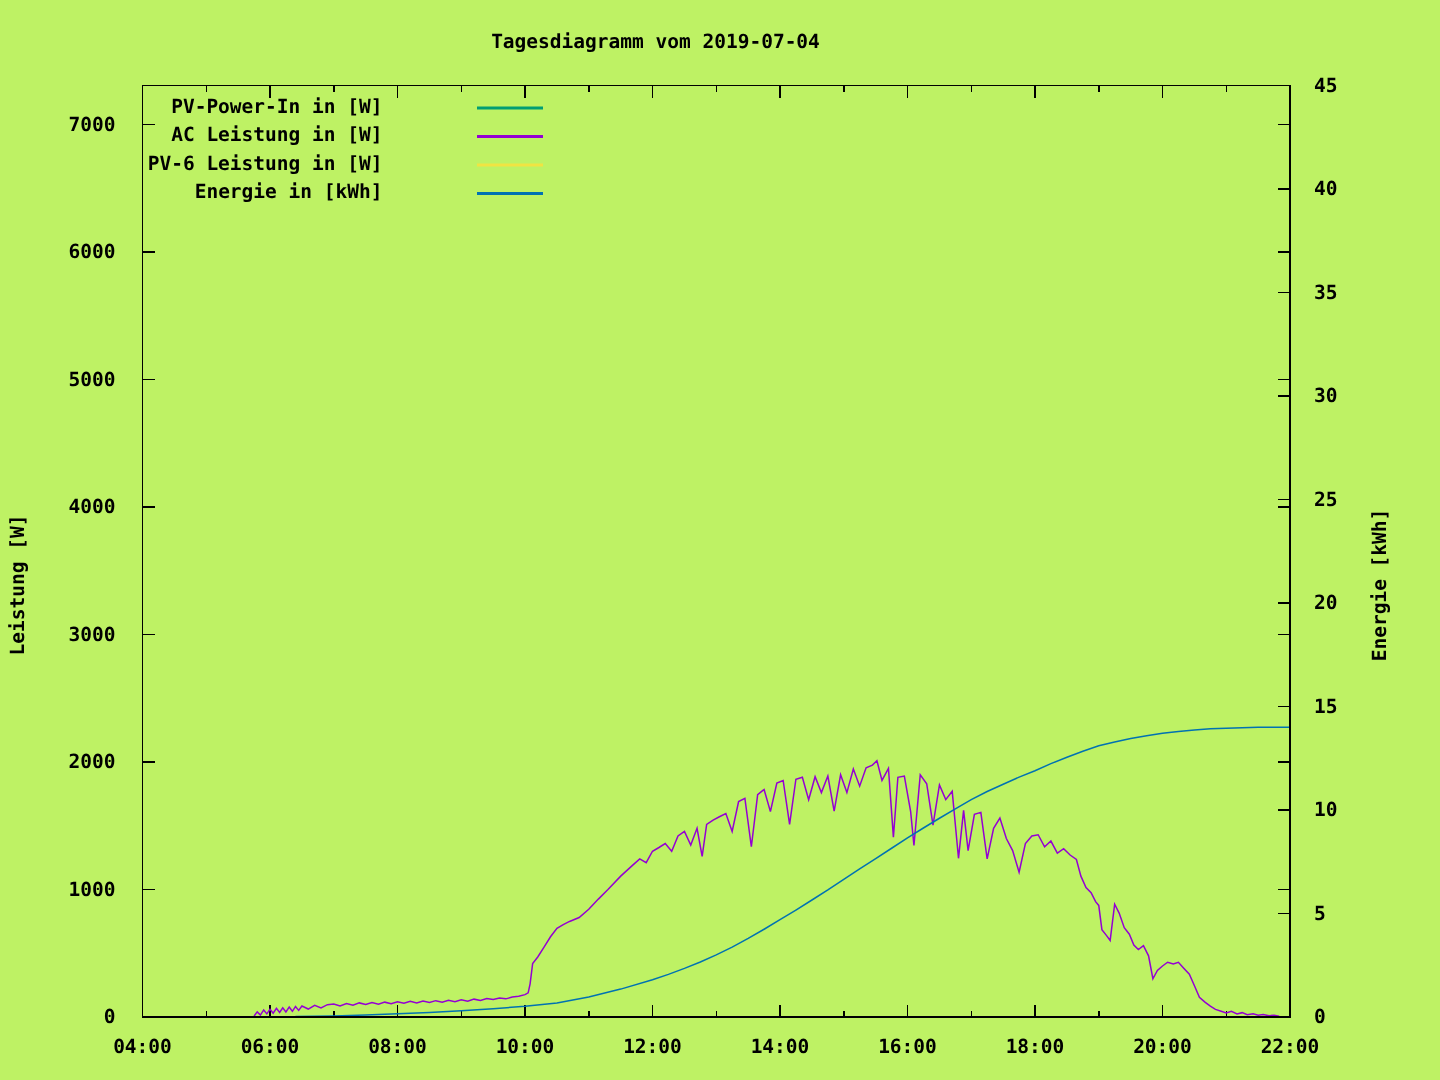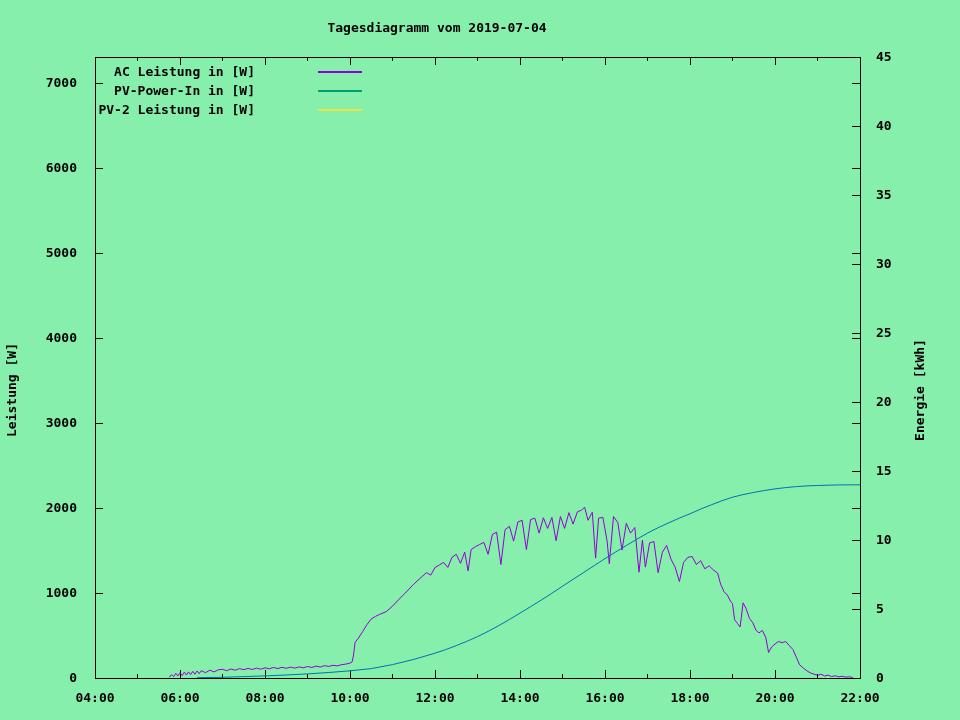--- a/index.html
+++ b/index.html
@@ -1,16 +1,16 @@
 <!DOCTYPE html>
 <html><head>
 <meta charset="utf-8">
 <style>
   html,body{margin:0;padding:0;background:#fff;}
-  .stage{position:relative;width:960px;height:720px;background:#86efac;overflow:hidden;
+  .stage{position:relative;width:960px;height:720px;background:#bef264;overflow:hidden;
          font-family:"DejaVu Sans Mono",monospace;}
   svg text{font-family:"DejaVu Sans Mono",monospace;font-size:13px;font-weight:bold;fill:#000;}
   .legend{position:absolute;left:86px;top:62px;pointer-events:none;}
   .legend-row{position:relative;height:19px;display:flex;align-items:center;}
   .legend-label{display:inline-block;width:169px;text-align:right;font-size:13px;font-weight:bold;
                 color:#000;white-space:pre;}
   .legend-gap{display:inline-block;width:63px;}
   .legend-line{display:inline-block;width:44px;height:2px;}
 </style>
 </head>
@@ -118,28 +118,33 @@
         <text x="876" y="61" text-anchor="start">45</text>
       </g>
     <g id="g-series" fill="none" stroke-width="1">
         <polyline points="169.4,677.3 171.5,674.6 173.6,676.7 175.8,673.3 177.9,675.9 180.0,672.9 182.1,675.5 184.3,672.2 186.4,675.0 188.5,671.9 190.6,674.6 192.8,671.4 194.9,674.2 197.0,671.0 199.1,673.6 201.3,670.7 205.5,672.7 209.8,670.2 214.0,671.9 218.3,669.8 222.5,669.3 226.7,670.7 231.0,669.0 235.3,670.2 239.5,668.6 243.8,669.7 248.0,668.4 252.3,669.5 256.5,668.1 260.8,669.2 265.0,667.8 269.3,668.8 273.5,667.5 277.8,668.6 282.0,667.3 286.3,668.3 290.5,667.1 294.8,668.1 299.0,666.9 303.3,667.8 307.5,666.5 311.8,667.5 316.0,666.1 320.3,667.0 324.5,665.7 328.8,666.4 333.0,665.3 337.2,665.9 341.5,664.7 345.8,664.1 350.0,663.1 352.1,661.9 353.4,655.9 355.1,642.3 358.5,638.0 362.8,631.3 367.0,624.5 371.3,618.9 375.5,616.4 379.7,614.3 386.1,611.7 392.5,606.2 398.9,599.4 405.3,593.0 413.8,584.1 422.2,576.4 426.5,572.6 430.8,575.1 435.0,567.5 439.3,565.0 443.5,562.4 447.8,567.5 452.0,557.3 456.3,554.3 460.5,563.3 464.7,552.2 468.1,570.9 471.1,549.6 475.4,546.7 479.6,544.5 483.9,542.4 488.1,554.3 492.4,534.4 496.6,532.2 500.9,564.5 505.1,529.7 509.4,526.3 513.6,541.1 517.9,522.0 522.1,520.3 526.4,549.6 530.6,519.5 534.9,518.2 539.1,533.1 543.4,517.8 547.6,528.4 551.9,517.4 556.1,540.7 560.4,516.5 564.6,528.4 568.9,512.7 573.1,524.1 577.4,511.8 581.6,510.1 584.6,507.1 588.0,520.3 592.3,512.3 595.6,558.1 598.6,518.2 602.9,517.4 607.1,541.1 609.3,563.7 613.5,516.5 617.8,522.5 622.0,550.1 626.3,523.3 630.5,533.1 634.8,527.5 639.0,572.2 642.4,540.3 645.4,567.1 649.6,542.9 653.9,541.6 658.1,572.6 662.4,552.2 666.6,545.4 670.9,559.0 675.1,567.1 679.4,581.5 683.6,562.4 687.9,557.3 692.1,556.5 696.4,564.5 700.6,560.7 704.9,568.8 709.1,565.8 713.4,570.0 717.6,573.0 720.6,584.1 724.0,591.7 727.4,595.1 730.4,601.1 732.5,603.6 734.6,619.8 737.6,623.6 740.1,627.0 743.1,602.8 746.1,608.7 749.5,618.5 752.9,622.8 755.9,630.0 758.9,633.0 762.3,630.4 765.7,637.2 768.6,652.5 771.6,647.0 775.0,644.0 778.4,641.5 782.2,642.7 785.6,641.5 789.0,645.3 792.9,649.5 796.3,657.2 799.6,664.8 803.5,668.2 806.9,670.8 810.3,672.9 814.1,674.2 817.5,675.3 820.9,674.2 824.7,676.0 828.1,675.1 831.5,676.5 835.4,675.8 838.8,676.8 842.1,676.3 846.0,677.1 849.4,676.8 852.8,677.5" stroke="#9400d3"></polyline>
         <polyline points="197.0,677.7 222.5,677.3 243.8,676.6 265.0,675.9 286.3,675.0 307.5,673.9 328.8,672.5 350.0,670.8 371.3,668.6 392.5,664.6 413.8,659.4 435.0,653.2 445.6,649.6 456.3,645.6 466.9,641.3 477.5,636.6 488.1,631.4 498.8,625.6 509.4,619.5 520.0,613.1 530.6,606.7 541.3,600.0 551.9,593.3 562.5,586.2 573.1,579.3 583.8,572.4 594.4,565.5 605.0,558.6 615.6,552.0 626.3,545.5 636.9,539.2 647.5,533.1 658.1,527.7 668.8,522.8 679.4,518.1 690.0,513.8 700.6,509.1 711.3,504.8 721.9,500.8 732.5,497.2 743.1,494.6 753.8,492.4 764.4,490.5 775.0,488.9 785.6,487.6 796.3,486.6 806.9,485.9 817.5,485.5 838.8,484.9 860.0,484.8" stroke="#0072b2"></polyline>
       </g>
     <rect id="plot-border" fill="none" stroke="#000" stroke-width="1" shape-rendering="crispEdges" x="95" y="57" width="765" height="621"></rect>
   </svg>
   <div class="legend" id="legend">
       <div class="legend-row">
+        <span class="legend-label">PV-Power-In in [W]</span>
+        <span class="legend-gap"></span>
+        <span class="legend-line" style="background: rgb(0, 158, 115);"></span>
+      </div>
+      <div class="legend-row">
         <span class="legend-label">AC Leistung in [W]</span>
         <span class="legend-gap"></span>
         <span class="legend-line" style="background: rgb(148, 0, 211);"></span>
       </div>
       <div class="legend-row">
-        <span class="legend-label">PV-Power-In in [W]</span>
+        <span class="legend-label">PV-6 Leistung in [W]</span>
         <span class="legend-gap"></span>
-        <span class="legend-line" style="background: rgb(0, 158, 115);"></span>
+        <span class="legend-line" style="background: rgb(240, 228, 66);"></span>
       </div>
       <div class="legend-row">
-        <span class="legend-label">PV-2 Leistung in [W]</span>
+        <span class="legend-label">Energie in [kWh]</span>
         <span class="legend-gap"></span>
-        <span class="legend-line" style="background: rgb(240, 228, 66);"></span>
+        <span class="legend-line" style="background: rgb(0, 114, 178);"></span>
       </div>
     </div>
 </div>
 
 </body></html>

